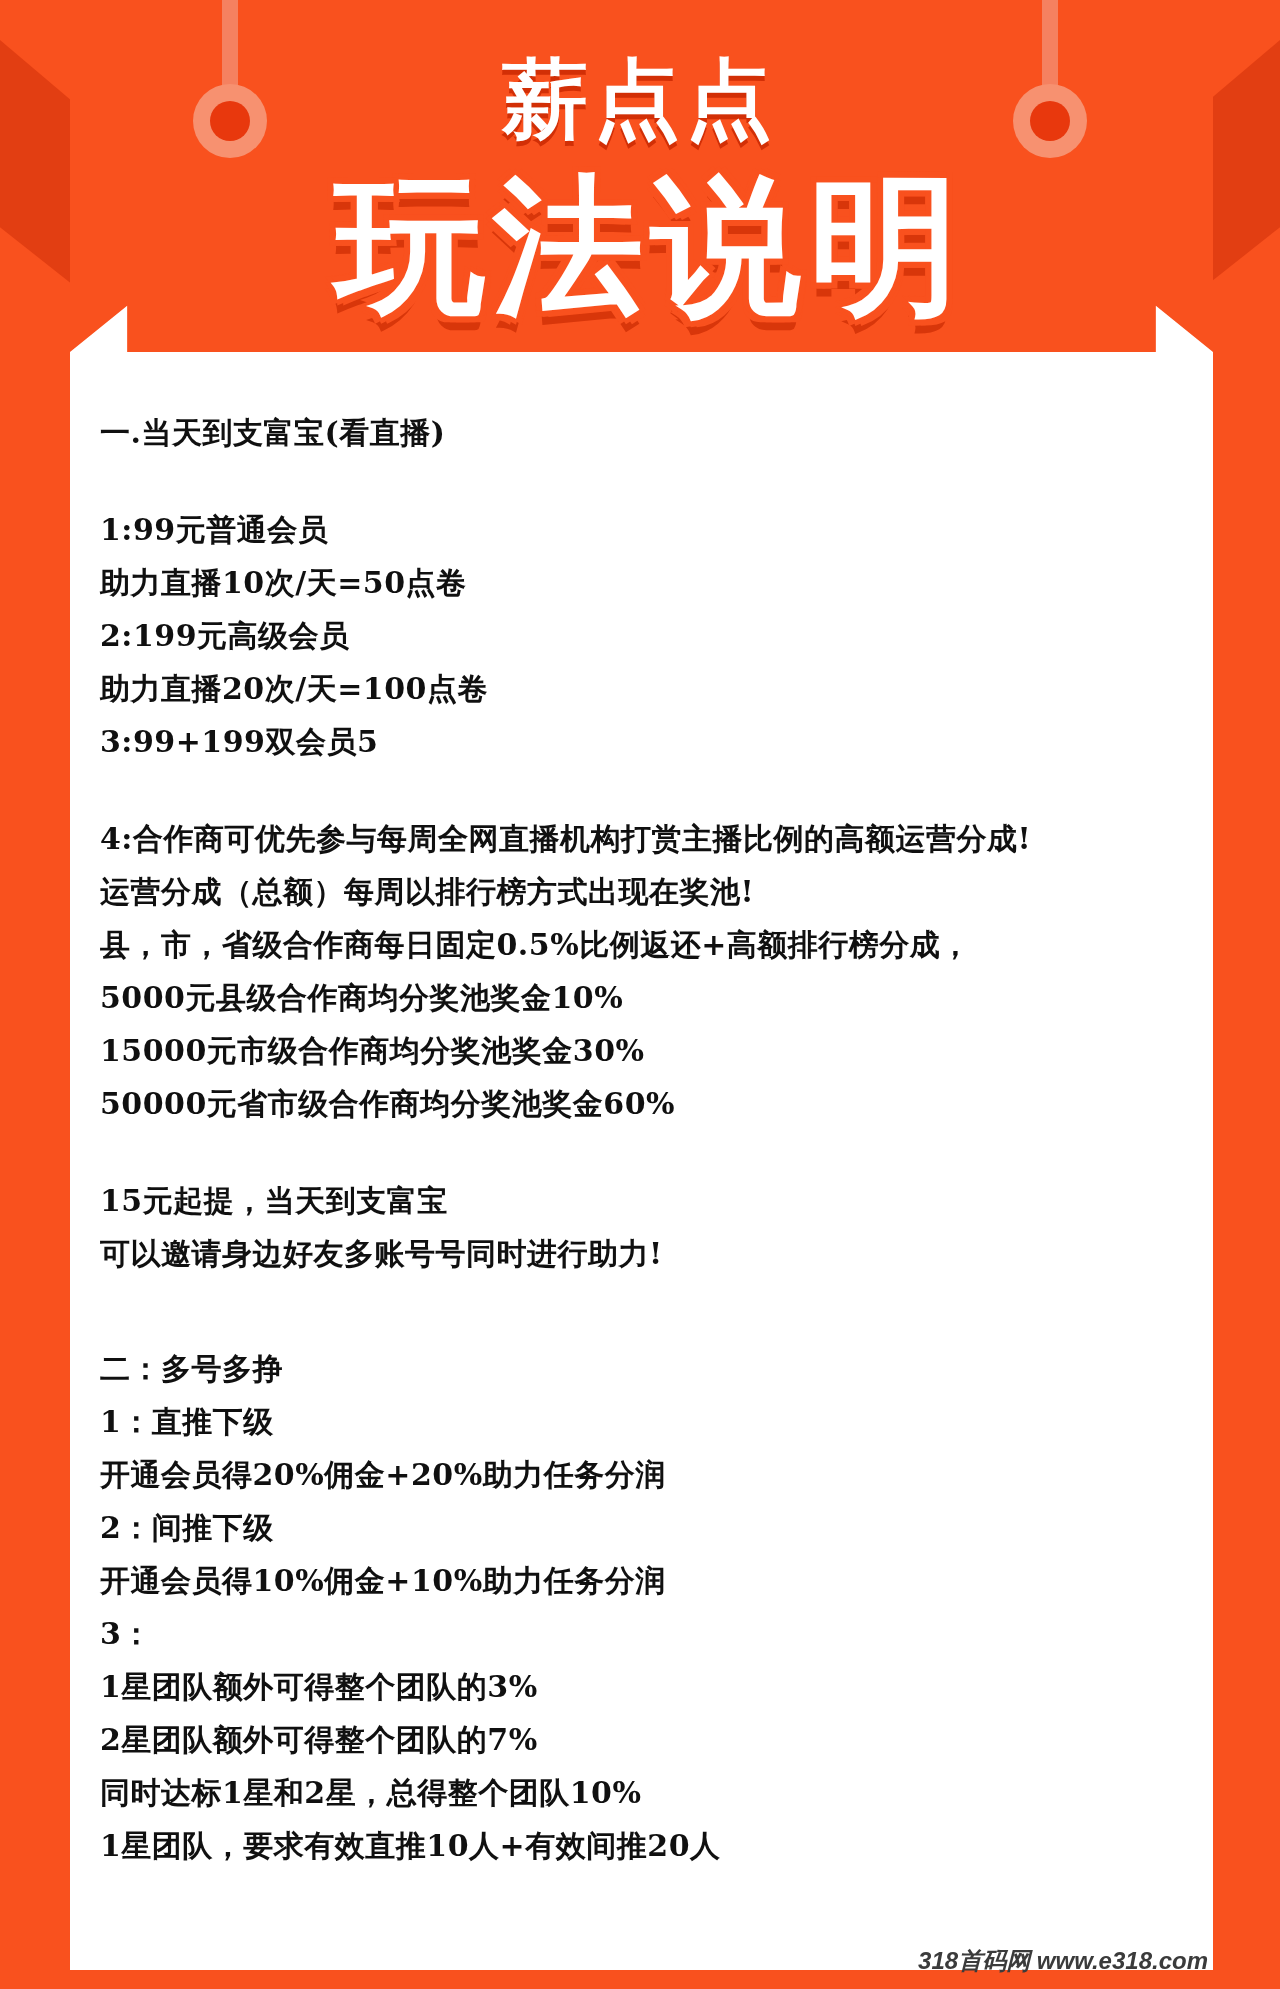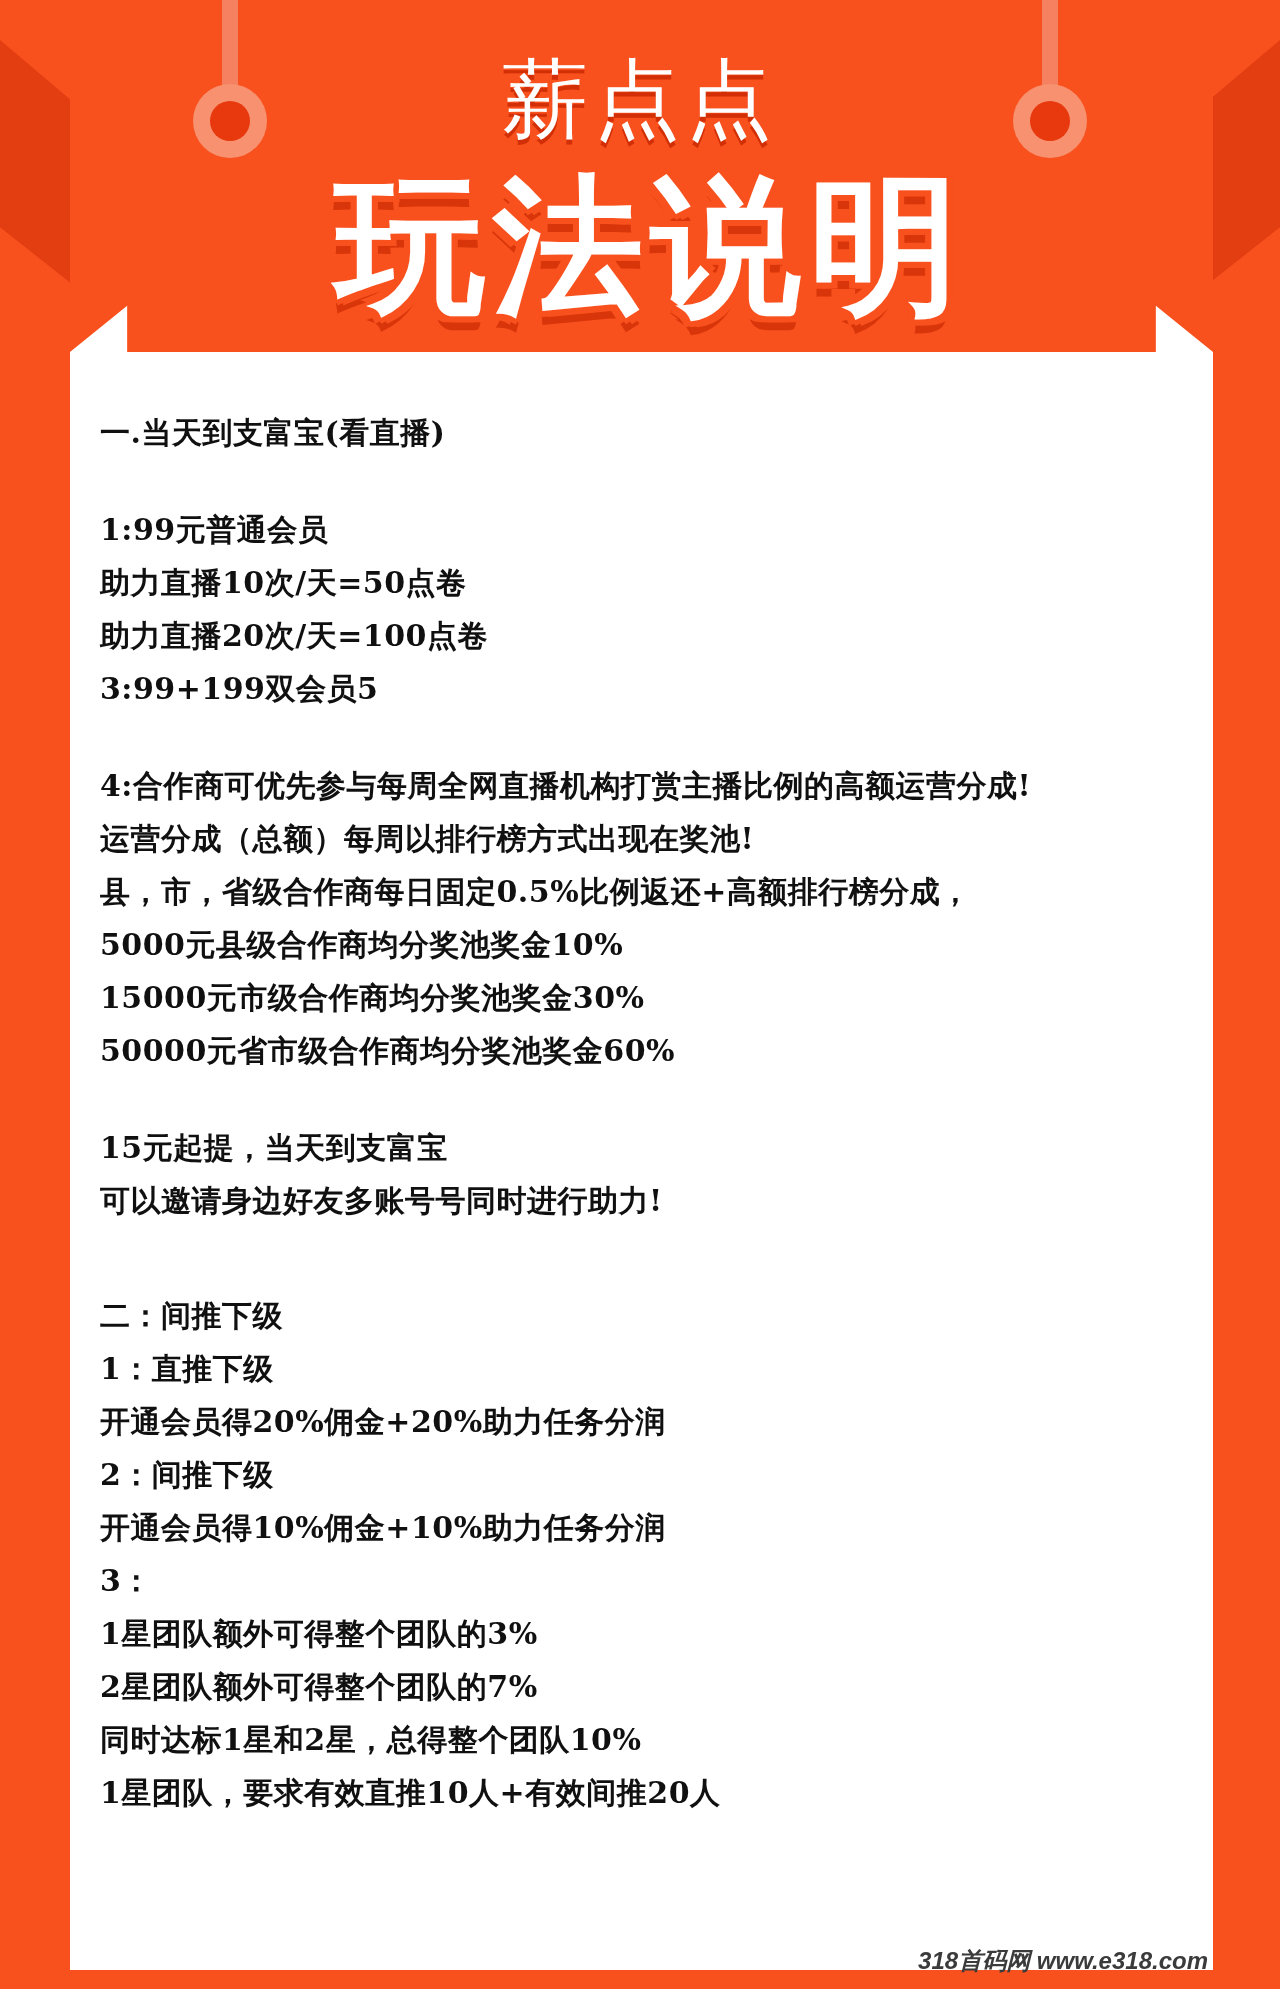--- a/index.html
+++ b/index.html
@@ -103,21 +103,21 @@
   .knob.right { left: 1013px; }
 
   
   .title-top {
     position: absolute;
     left: 0;
     top: 42px;
     width: 1280px;
     text-align: center;
     font-family: "DejaVu Sans", sans-serif;
-    font-weight: normal;
+    font-weight: bold;
     font-size: 86px;
     letter-spacing: 6px;
     color: #ffffff;
     text-shadow: 0 5px 0 #d22f06;
     z-index: 8;
   }
   .title-main {
     position: absolute;
     left: 0;
     top: 148px;
@@ -193,37 +193,38 @@
   <div class="title-main">
     <span class="ch">玩</span><span class="ch">法</span><span class="ch">说</span><span class="ch">明</span>
   </div>
 
   <div class="content">
 
     <div class="line">一.当天到支富宝(看直播)</div>
     <div class="gap-md"></div>
     <div class="line">1:99元普通会员</div>
     <div class="line">助力直播10次/天=50点卷</div>
+    <div class="line">2:199元高级会员</div>
     <div class="line">助力直播20次/天=100点卷</div>
     <div class="line">3:99+199双会员5</div>
 
     <div class="gap-md"></div>
     <div class="line">4:合作商可优先参与每周全网直播机构打赏主播比例的高额运营分成!</div>
     <div class="line">运营分成（总额）每周以排行榜方式出现在奖池!</div>
     <div class="line">县，市，省级合作商每日固定0.5%比例返还+高额排行榜分成，</div>
     <div class="line">5000元县级合作商均分奖池奖金10%</div>
     <div class="line">15000元市级合作商均分奖池奖金30%</div>
     <div class="line">50000元省市级合作商均分奖池奖金60%</div>
 
     <div class="gap-md"></div>
     <div class="line">15元起提，当天到支富宝</div>
     <div class="line">可以邀请身边好友多账号号同时进行助力!</div>
 
     <div class="gap-lg"></div>
-    <div class="line">二：间推下级</div>
+    <div class="line">二：多号多挣</div>
     <div class="line">1：直推下级</div>
     <div class="line">开通会员得20%佣金+20%助力任务分润</div>
     <div class="line">2：间推下级</div>
     <div class="line">开通会员得10%佣金+10%助力任务分润</div>
     <div class="line">3：</div>
     <div class="line">1星团队额外可得整个团队的3%</div>
     <div class="line">2星团队额外可得整个团队的7%</div>
     <div class="line">同时达标1星和2星，总得整个团队10%</div>
     <div class="line">1星团队，要求有效直推10人+有效间推20人</div>
 

